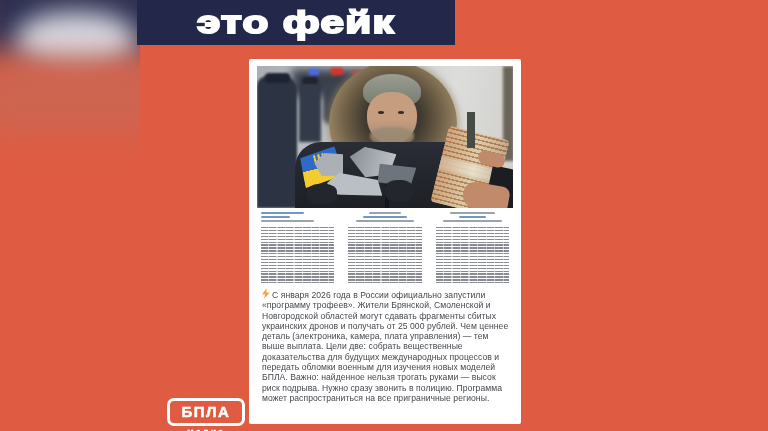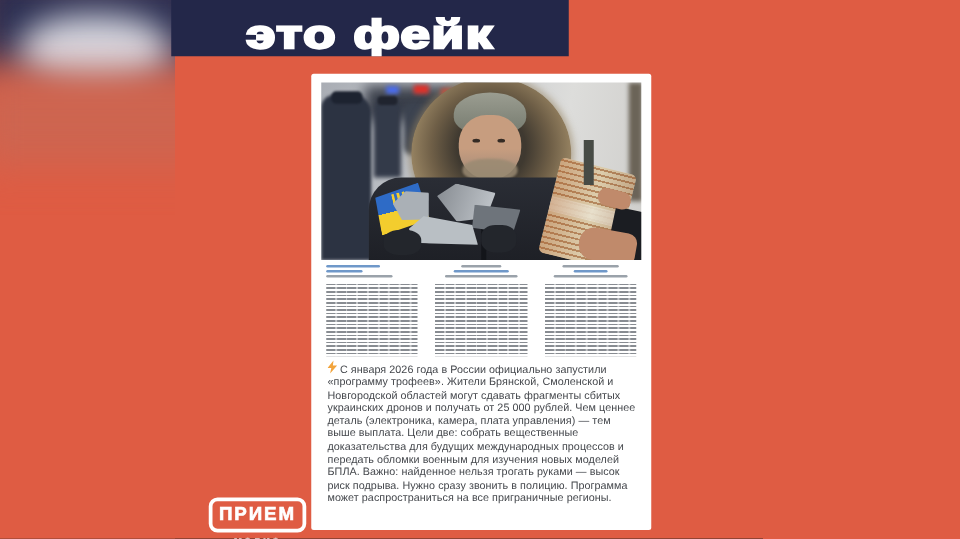--- a/index.html
+++ b/index.html
@@ -8,21 +8,21 @@
   .abs{position:absolute;}
 
   
   .blur-strip{left:0;top:0;width:140px;height:431px;background:#df5c43;overflow:hidden;}
   .b-navy{position:absolute;left:-25px;top:-30px;width:195px;height:88px;background:#2a2d50;filter:blur(16px);}
   .b-white{position:absolute;left:16px;top:12px;width:120px;height:58px;background:#d8d9e2;border-radius:45%;filter:blur(13px);}
   .b-rose{position:absolute;left:-20px;top:58px;width:205px;height:75px;background:#cd6550;filter:blur(16px);}
 
   
   .banner{left:137px;top:0;width:318px;height:45px;background:#232749;
-          display:flex;align-items:flex-end;justify-content:center;overflow:hidden;}
+          display:flex;align-items:center;justify-content:center;overflow:hidden;}
   .banner span{font-size:32px;font-weight:700;color:#fff;letter-spacing:1px;line-height:1;
                transform:scaleX(1.32);-webkit-text-stroke:2px #fff;padding-bottom:2px;white-space:nowrap;}
 
   
   .card{left:249px;top:59px;width:272px;height:365px;background:#fff;border-radius:2px;}
 
   
   .photo{left:8px;top:7px;width:256px;height:142px;overflow:hidden;position:absolute;
          background:linear-gradient(100deg,#a9adb4 0%,#c6c9cd 40%,#dddddb 72%,#cfcecb 100%);}
   .photo .abs{position:absolute;}
@@ -183,17 +183,17 @@
         <div class="doc-body"></div>
       </div>
     </div>
 
     <p class="post-body"><span class="bolt"><svg viewBox="0 0 10 13" width="8" height="11">
             <polygon points="6,0 0,7.5 3.8,7.5 2.6,13 9.6,5.2 5.4,5.2" fill="#f2a43c"></polygon>
           </svg></span><span>С января 2026 года в России официально запустили «программу трофеев». Жители Брянской, Смоленской и Новгородской областей могут сдавать фрагменты сбитых украинских дронов и получать от 25 000 рублей. Чем ценнее деталь (электроника, камера, плата управления) — тем выше выплата. Цели две: собрать вещественные доказательства для будущих международных процессов и передать обломки военным для изучения новых моделей БПЛА. Важно: найденное нельзя трогать руками — высок риск подрыва. Нужно сразу звонить в полицию. Программа может распространиться на все приграничные регионы.</span></p>
   </div>
 
   <div class="abs logo">
-    <div class="logo-box">ПРИЕМ</div>
+    <div class="logo-box">БПЛА</div>
     <div class="logo-sub">медиа</div>
   </div>
 
 </div>
 
 </body></html>

